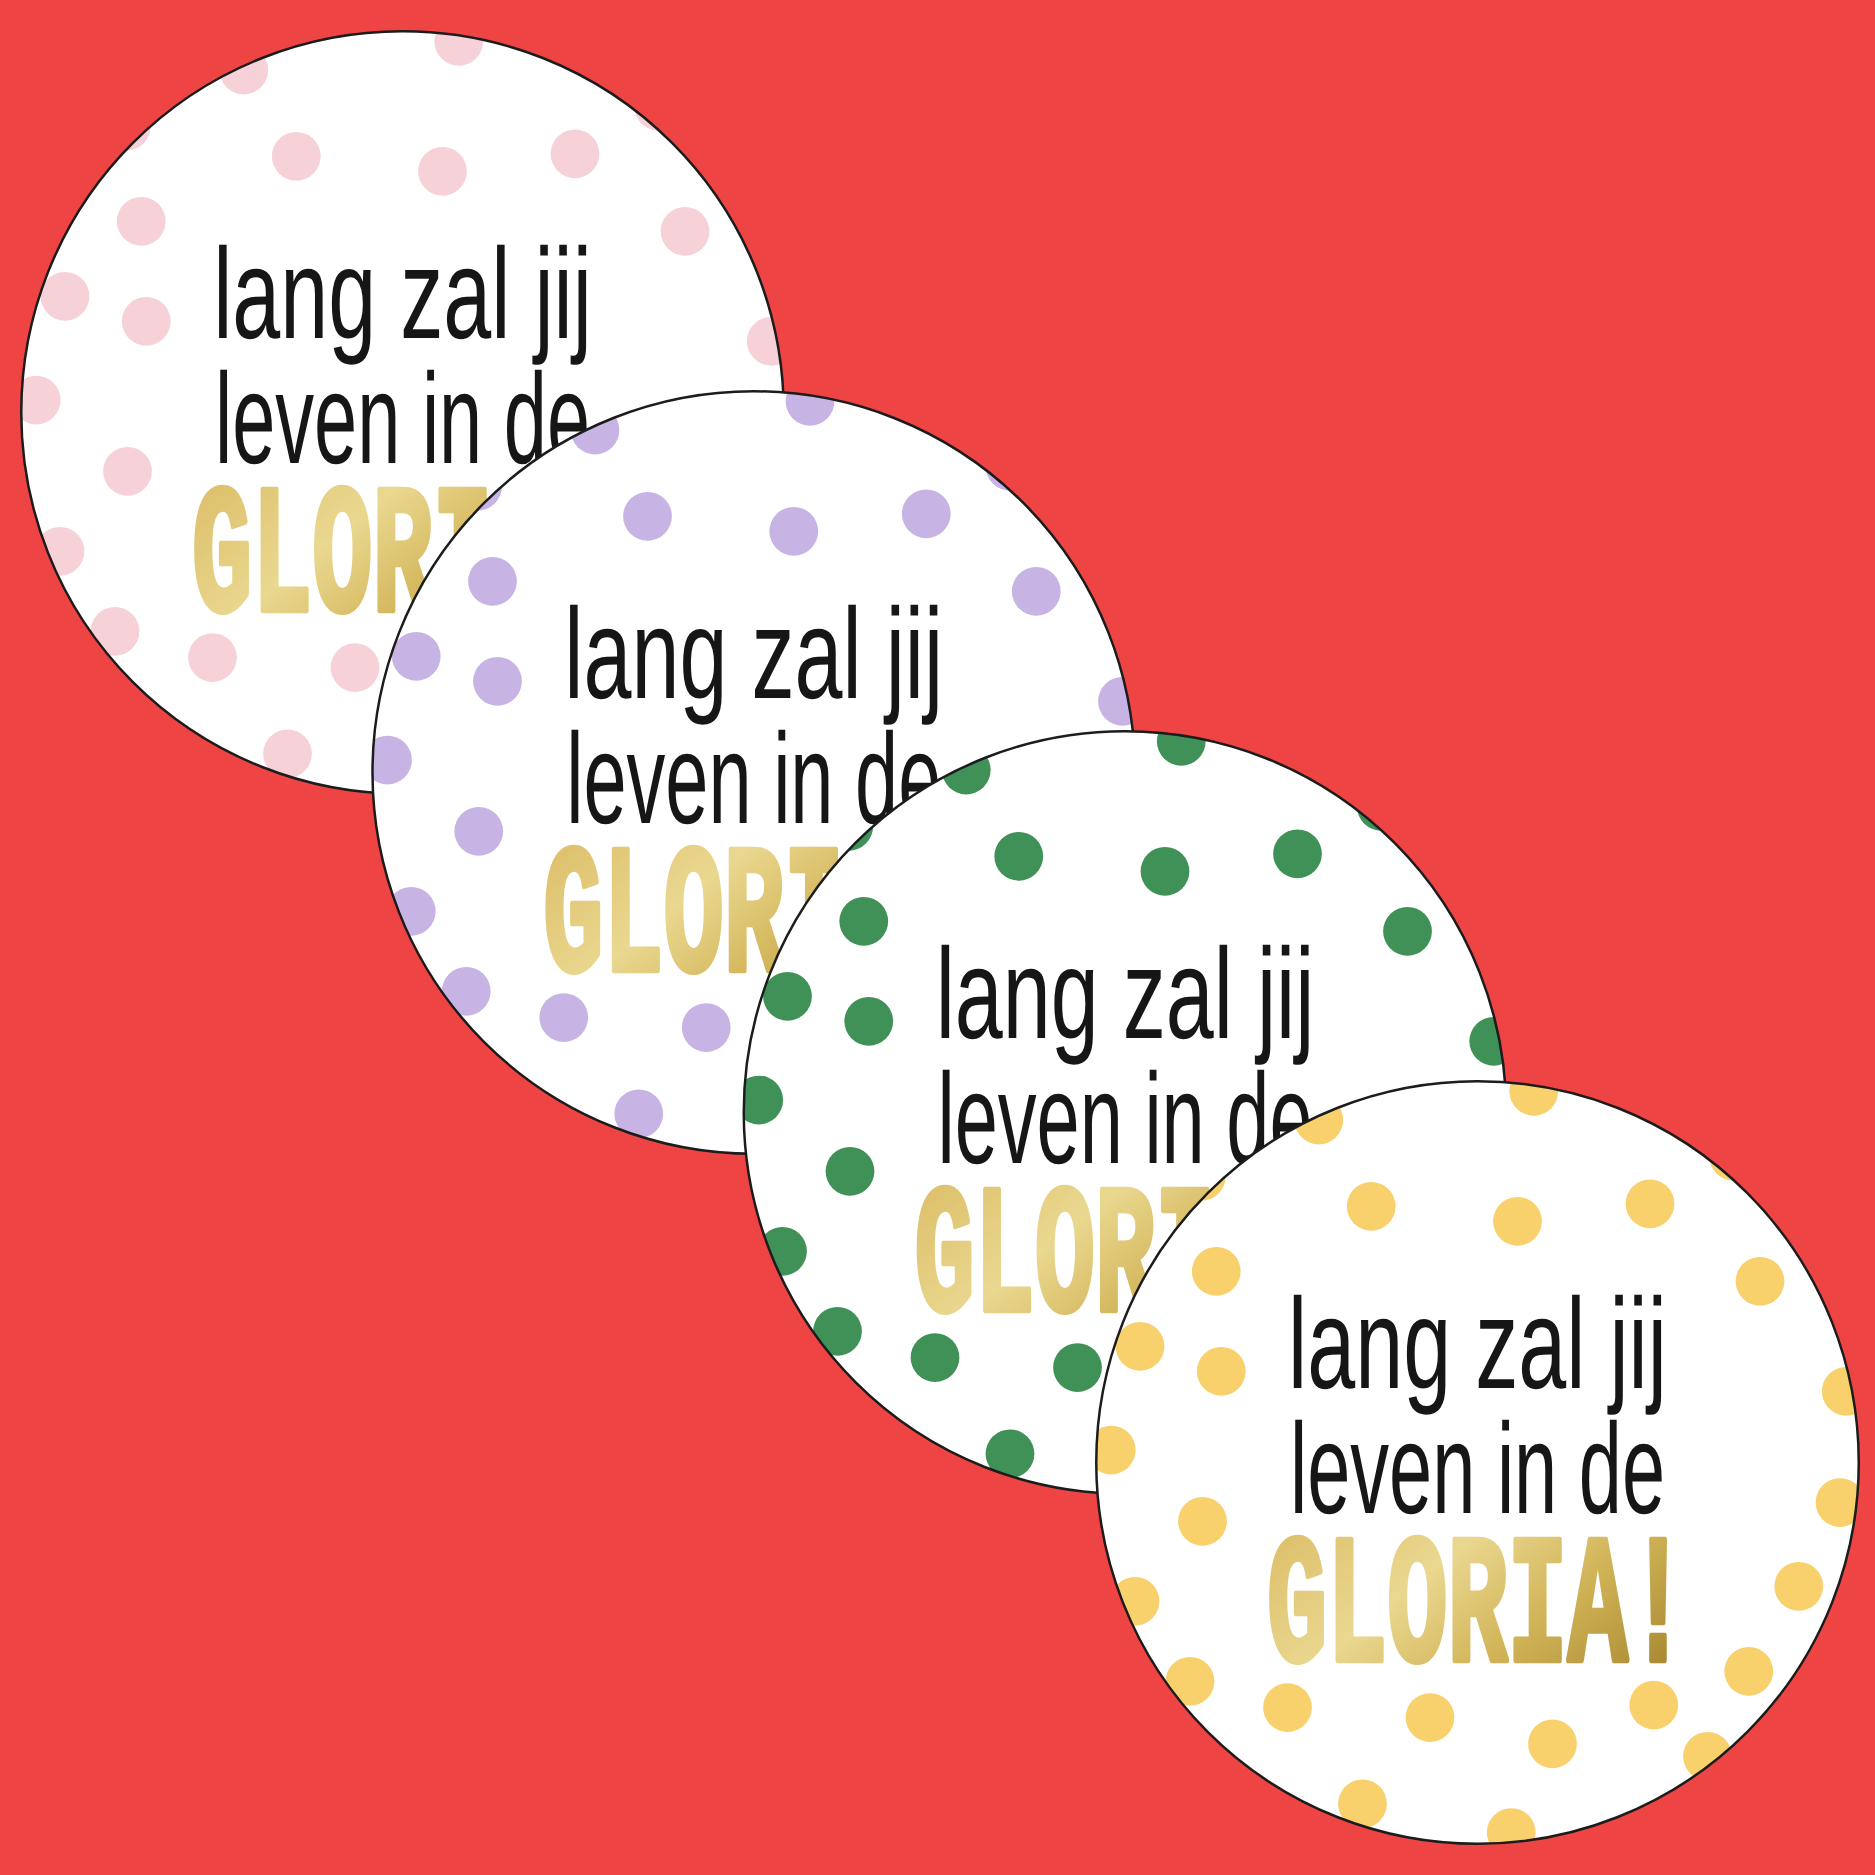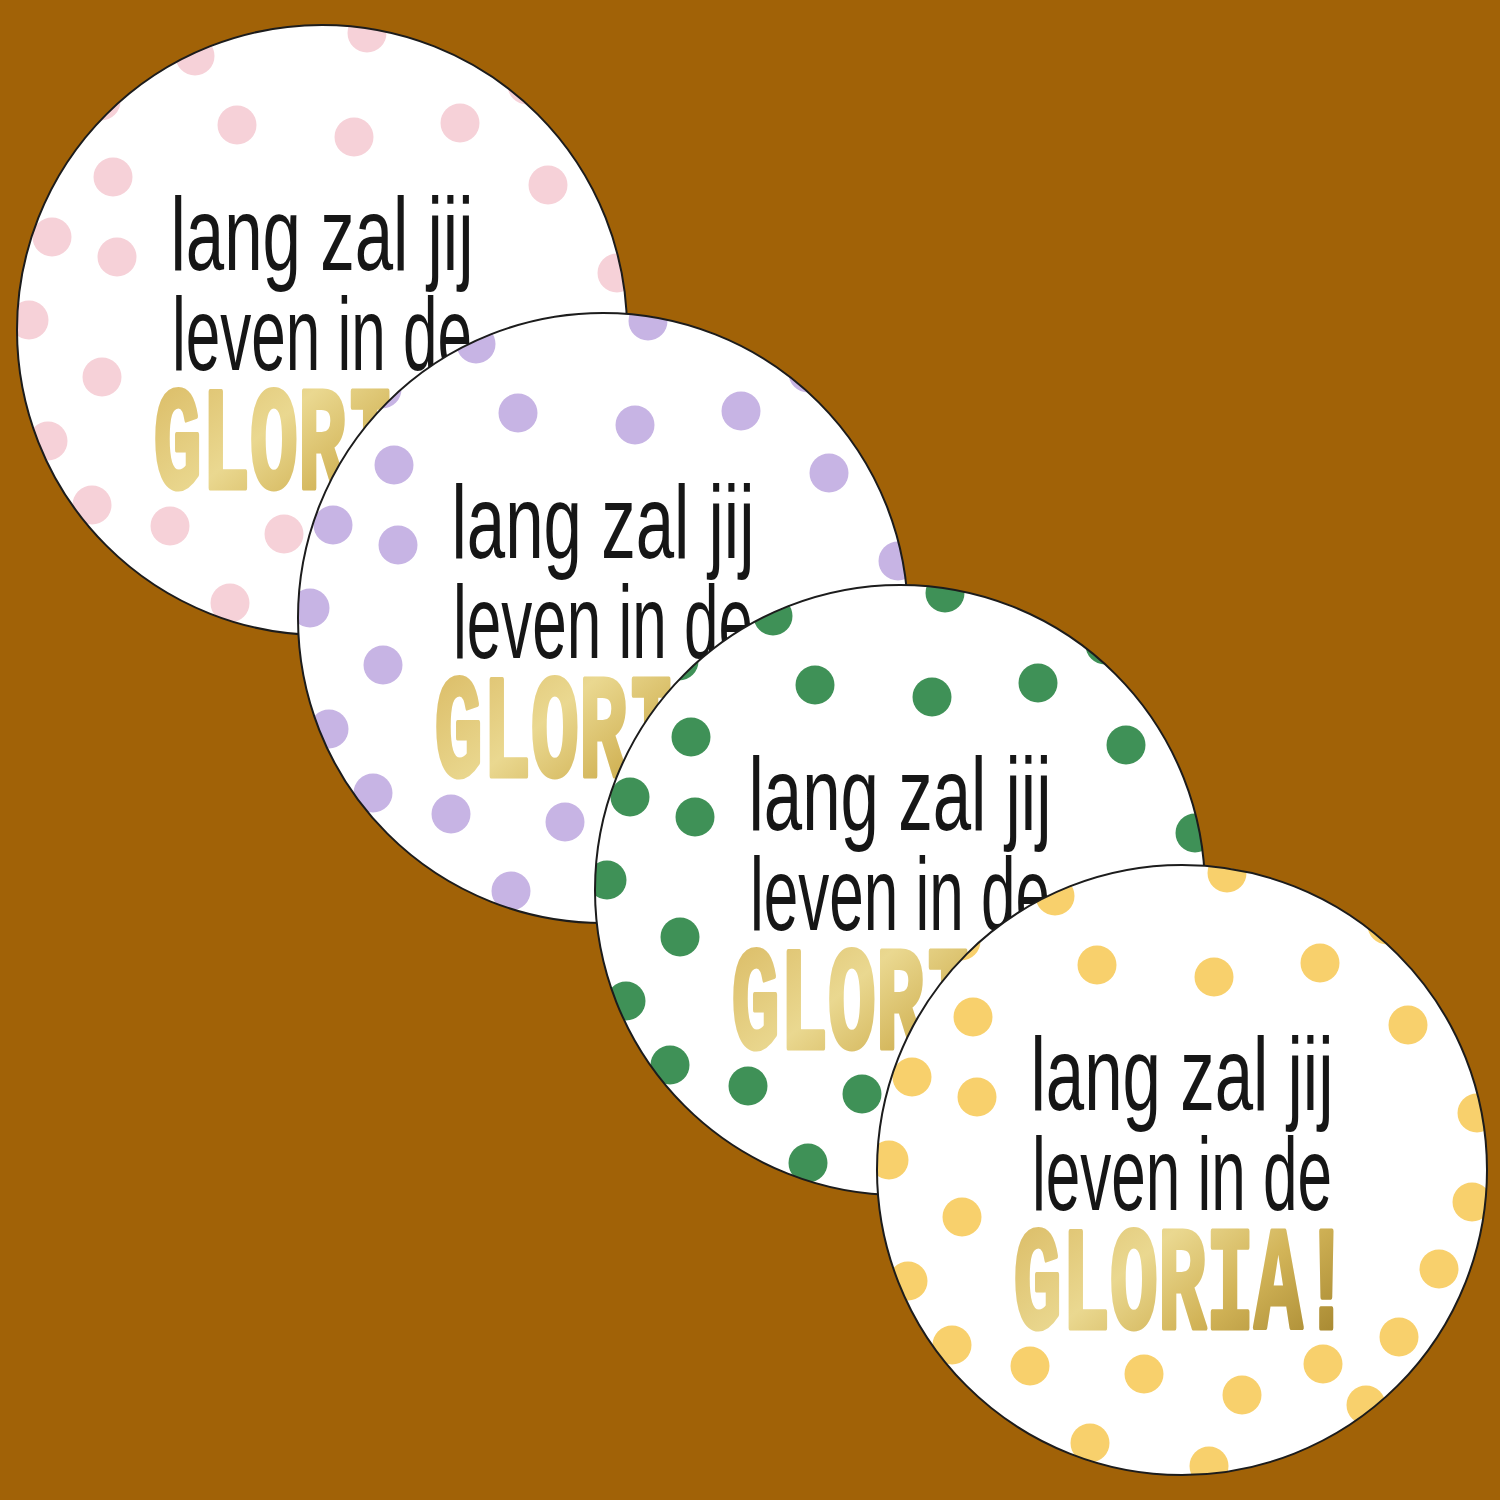--- a/index.html
+++ b/index.html
@@ -1,20 +1,20 @@
 <!DOCTYPE html>
 <html><head>
 <meta charset="utf-8">
 <style>
   html, body { margin: 0; padding: 0; background: #ffffff; }
   .sheet {
     position: relative;
     width: 1500px;
     height: 1500px;
-    background: #a16207;
+    background: #ef4444;
     overflow: hidden;
   }
   .sticker {
     position: absolute;
     width: 616px;
     height: 616px;
   }
   .sticker svg { display: block; width: 616px; height: 616px; }
   .sticker-face { fill: #ffffff; }
   .sticker-outline { fill: none; stroke-width: 2px; }

